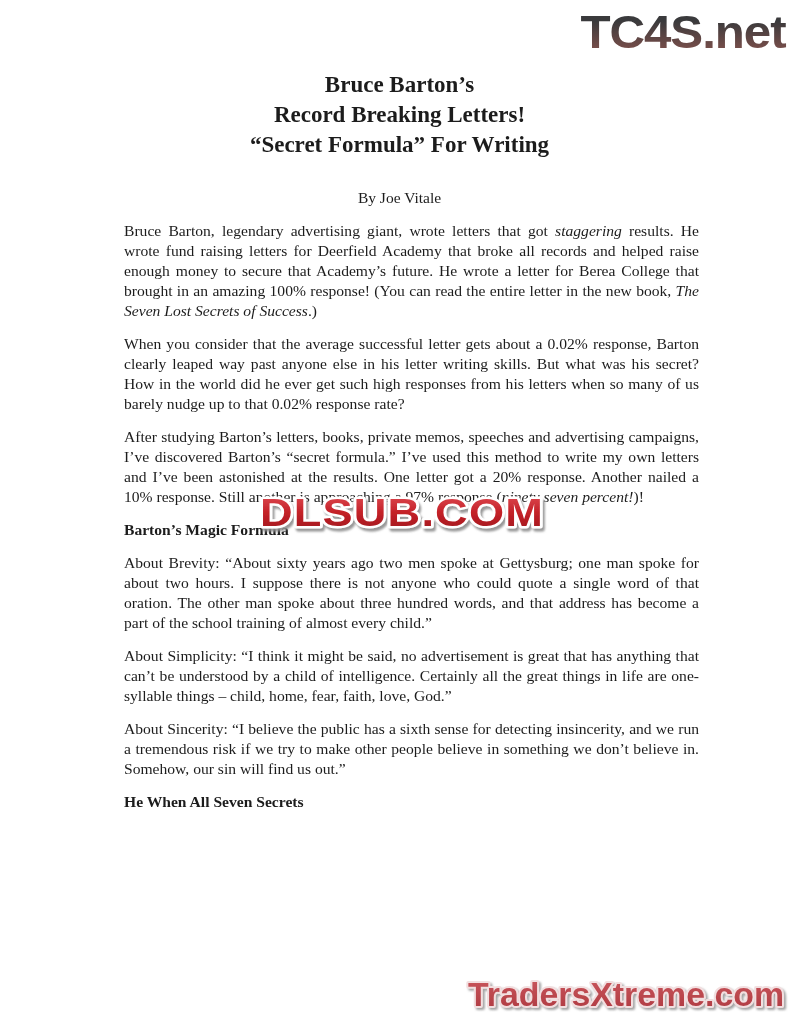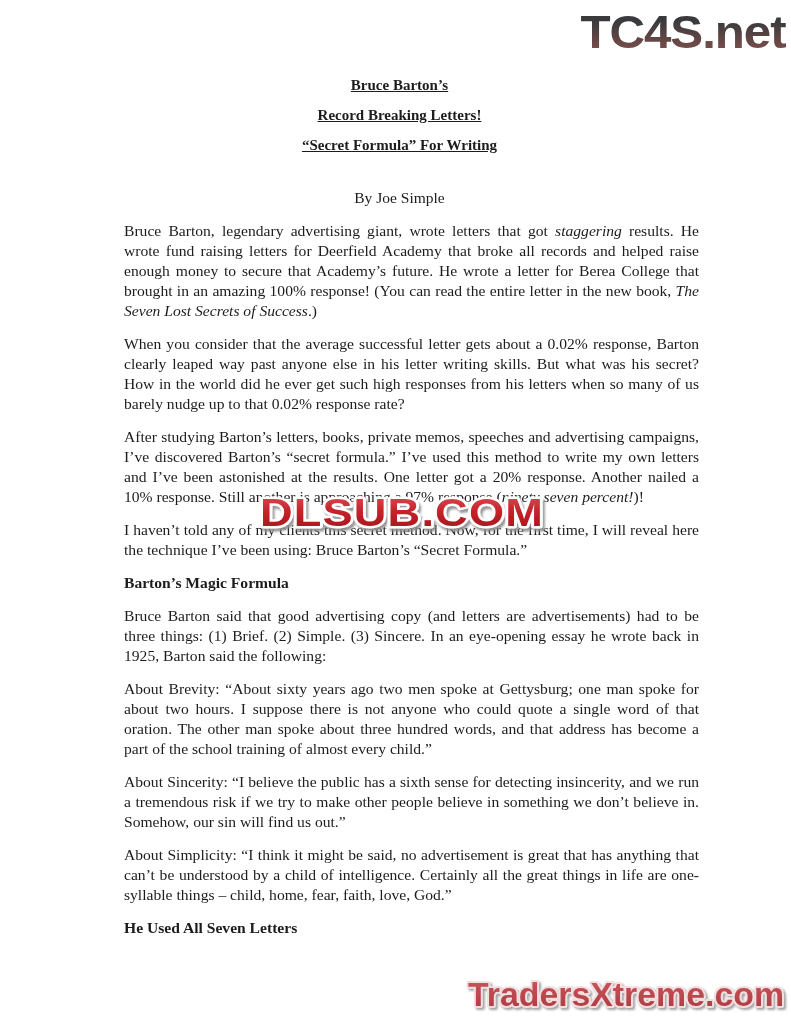--- a/index.html
+++ b/index.html
@@ -5,21 +5,21 @@
   html,body { margin:0; padding:0; background:#ffffff; }
   .page {
     position:relative; width:791px; height:1024px; background:#ffffff;
     overflow:hidden; font-family:"Liberation Serif", serif; color:#1c1c1c;
   }
   .wm-top    { position:absolute; top:2px;  right:2px;margin-left:25px; }
   .wm-mid    { position:absolute; top:490px; left:252px; }
   .wm-bottom { position:absolute; bottom:2px; right:0px; }
   .title {
     position:absolute; top:70px; left:112px; width:575px;
-    text-align:center; font-weight:bold; font-size:15px; line-height:30px;text-decoration:underline;
+    text-align:center; font-weight:bold; font-size:23px; line-height:30px;
   }
   .byline {
     position:absolute; top:189px; left:112px; width:575px;
     text-align:center; font-size:15.5px;
   }
   .docbody {
     position:absolute; top:221px; left:124px; width:575px;
     font-size:15.6px; line-height:20px; text-align:justify;
   }
   .para    { margin:0 0 13px 0; }
@@ -44,33 +44,31 @@
       <text x="106" y="46" text-anchor="middle" font-size="47" letter-spacing="-1" textLength="205" lengthAdjust="spacingAndGlyphs" fill="url(#gradTop)">TC4S.net</text>
     </svg>
   </div>
 
   <div class="title">
     <div>Bruce Barton’s</div>
     <div>Record Breaking Letters!</div>
     <div>“Secret Formula” For Writing</div>
   </div>
 
-  <div class="byline">By Joe Simple</div>
+  <div class="byline">By Joe Vitale</div>
 
   <div class="docbody" id="doc-body">
       <div class="para"><span>Bruce Barton, legendary advertising giant, wrote letters that got </span><span class="run-italic">staggering</span><span> results. He wrote fund raising letters for Deerfield Academy that broke all records and helped raise enough money to secure that Academy’s future. He wrote a letter for Berea College that brought in an amazing 100% response! (You can read the entire letter in the new book, </span><span class="run-italic">The Seven Lost Secrets of Success</span><span>.)</span></div>
       <div class="para"><span>When you consider that the average successful letter gets about a 0.02% response, Barton clearly leaped way past anyone else in his letter writing skills. But what was his secret? How in the world did he ever get such high responses from his letters when so many of us barely nudge up to that 0.02% response rate?</span></div>
       <div class="para"><span>After studying Barton’s letters, books, private memos, speeches and advertising campaigns, I’ve discovered Barton’s “secret formula.” I’ve used this method to write my own letters and I’ve been astonished at the results. One letter got a 20% response. Another nailed a 10% response. Still another is approaching a 97% response (</span><span class="run-italic">ninety seven percent!</span><span>)!</span></div>
-      <div class="para"><span>I haven’t told any of my clients this secret method. Now, for the first time, I will reveal here the technique I’ve been using: Bruce Barton’s “Secret Formula.”</span></div>
       <div class="heading"><span>Barton’s Magic Formula</span></div>
-      <div class="para"><span>Bruce Barton said that good advertising copy (and letters are advertisements) had to be three things: (1) Brief. (2) Simple. (3) Sincere. In an eye-opening essay he wrote back in 1925, Barton said the following:</span></div>
       <div class="para"><span class="run-underline">About Brevity</span><span>: “About sixty years ago two men spoke at Gettysburg; one man spoke for about two hours. I suppose there is not anyone who could quote a single word of that oration. The other man spoke about three hundred words, and that address has become a part of the school training of almost every child.”</span></div>
+      <div class="para"><span class="run-underline">About Simplicity</span><span>: “I think it might be said, no advertisement is great that has anything that can’t be understood by a child of intelligence. Certainly all the great things in life are one-syllable things – child, home, fear, faith, love, God.”</span></div>
       <div class="para"><span class="run-underline">About Sincerity</span><span>: “I believe the public has a sixth sense for detecting insincerity, and we run a tremendous risk if we try to make other people believe in something we don’t believe in. Somehow, our sin will find us out.”</span></div>
-      <div class="para"><span class="run-underline">About Simplicity</span><span>: “I think it might be said, no advertisement is great that has anything that can’t be understood by a child of intelligence. Certainly all the great things in life are one-syllable things – child, home, fear, faith, love, God.”</span></div>
-      <div class="heading"><span>He Used All Seven Letters</span></div>
+      <div class="heading"><span>He When All Seven Secrets</span></div>
     </div>
 
   <div class="wm-mid">
     <svg width="300" height="46" viewBox="0 0 300 46">
       <defs>
         <linearGradient id="gradMid" x1="0" y1="0" x2="0" y2="1">
           <stop offset="0" stop-color="#e25058"></stop>
           <stop offset="0.5" stop-color="#c42128"></stop>
           <stop offset="1" stop-color="#9c161c"></stop>
         </linearGradient>

